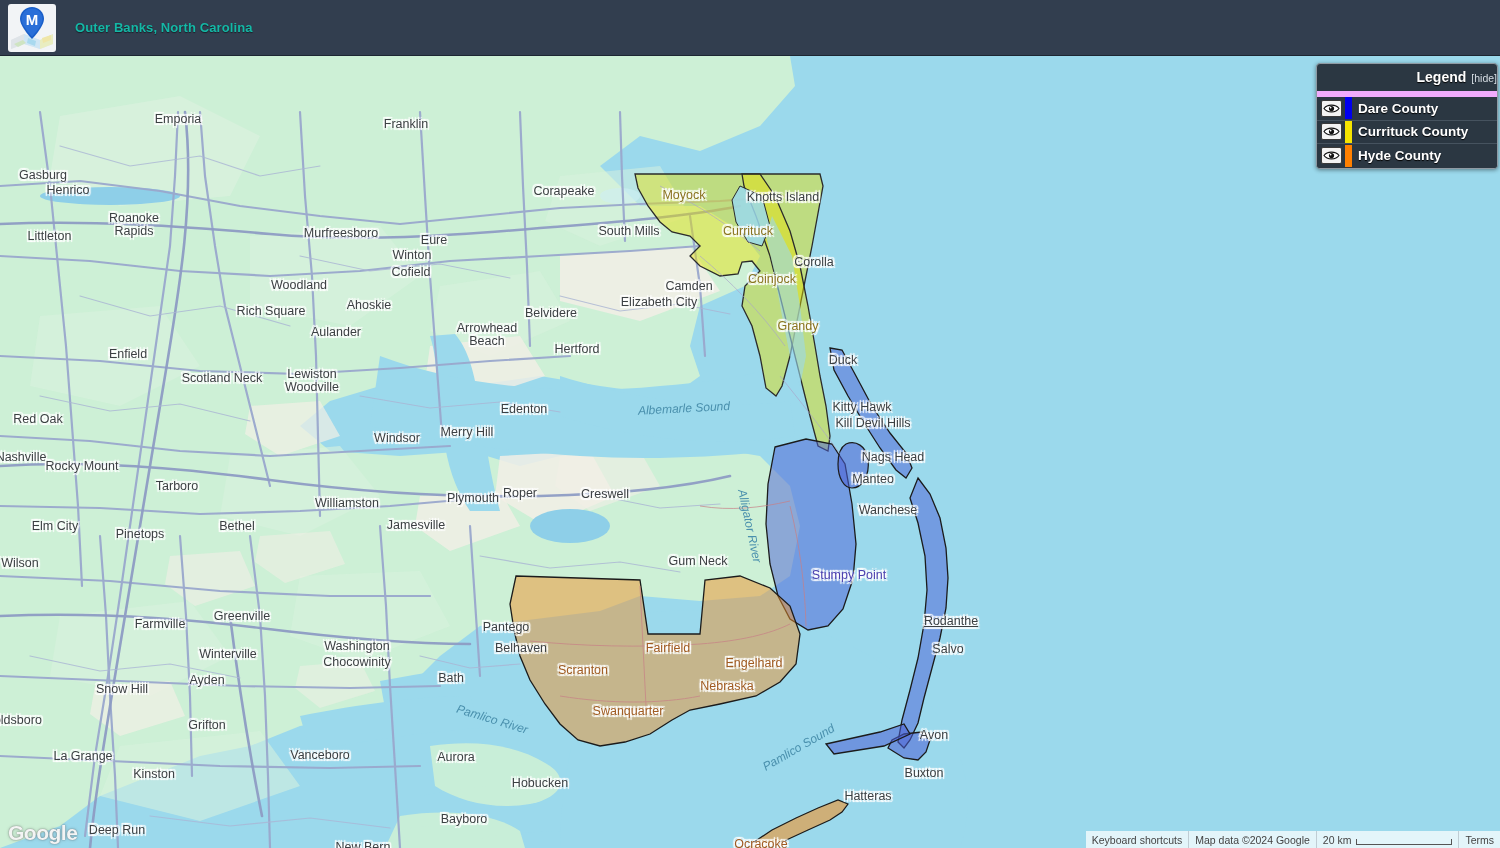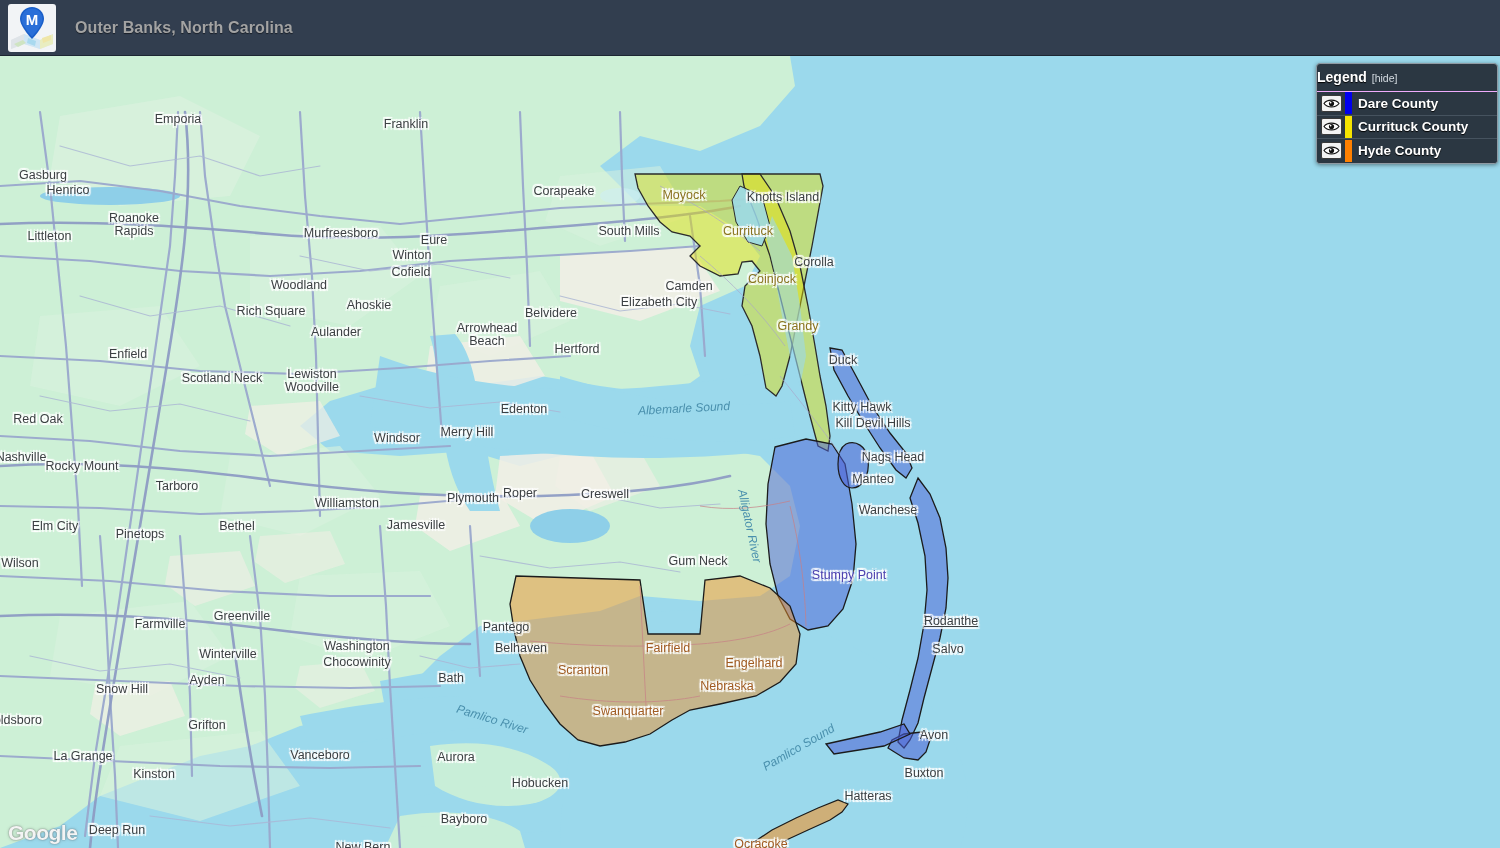--- a/index.html
+++ b/index.html
@@ -16,21 +16,21 @@
     position: absolute; top: 0; left: 0;
     width: 1500px; height: 56px;
     background: #323e4f;
     display: flex; align-items: center;
     padding-left: 8px;
     border-bottom: 1px solid #1d2632;
     z-index: 40;
   }
   #logo { width: 48px; height: 48px; flex: 0 0 48px; }
   #header-title {
-    color: #a3a3a3; font-size: 16px; font-weight: bold;
+    color: #14b8a6; font-size: 13px; font-weight: bold;
     margin-left: 19px; letter-spacing: .1px;
     text-shadow: 0 1px 1px rgba(0,0,0,.5);
   }
 
   
   #map {
     position: absolute; top: 56px; left: 0;
     width: 1500px; height: 792px;
     background: #9bd9ec;
     overflow: hidden;
@@ -66,22 +66,22 @@
     position: absolute; top: 63px; right: 2px;
     width: 182px;
     background: #2b3742;
     border: 1px solid #8f9aa3;
     border-radius: 4px;
     box-shadow: 0 1px 4px rgba(0,0,0,.45);
     overflow: hidden;
     z-index: 35;
   }
   #legend-header {
-    text-align: left; padding: 4px 0 5px;
-    border-bottom: 1px solid #f0abfc;
+    text-align: right; padding: 4px 0 5px;
+    border-bottom: 6px solid #f0abfc;
   }
   #legend-title {
     color: #fff; font-weight: bold; font-size: 14px;
     text-shadow: 0 1px 1px #000;
   }
   #legend-hide {
     color: #d6dde3; font-size: 10.5px; margin-left: 5px; cursor: pointer;
   }
   .legend-row {
     display: flex; align-items: center;
@@ -465,14 +465,23 @@
               <circle cx="8.5" cy="5.5" r="2.6" fill="#111"></circle>
               <circle cx="7.6" cy="4.6" r=".9" fill="#fff"></circle>
             </svg>
           </div>
           <div class="swatch" style="background: rgb(255, 128, 0);"></div>
           <div class="legend-label">Hyde County</div>
         </div>
       </div>
   </div>
 
+  <div id="attrib">
+    <div id="kbd">Keyboard shortcuts</div>
+    <div>Map data ©2024 Google</div>
+    <div id="scale-wrap">
+      <span>20 km</span>
+      <span class="scalebar"></span>
+    </div>
+    <div id="terms">Terms</div>
+  </div>
 
 </div>
 
 </body></html>

